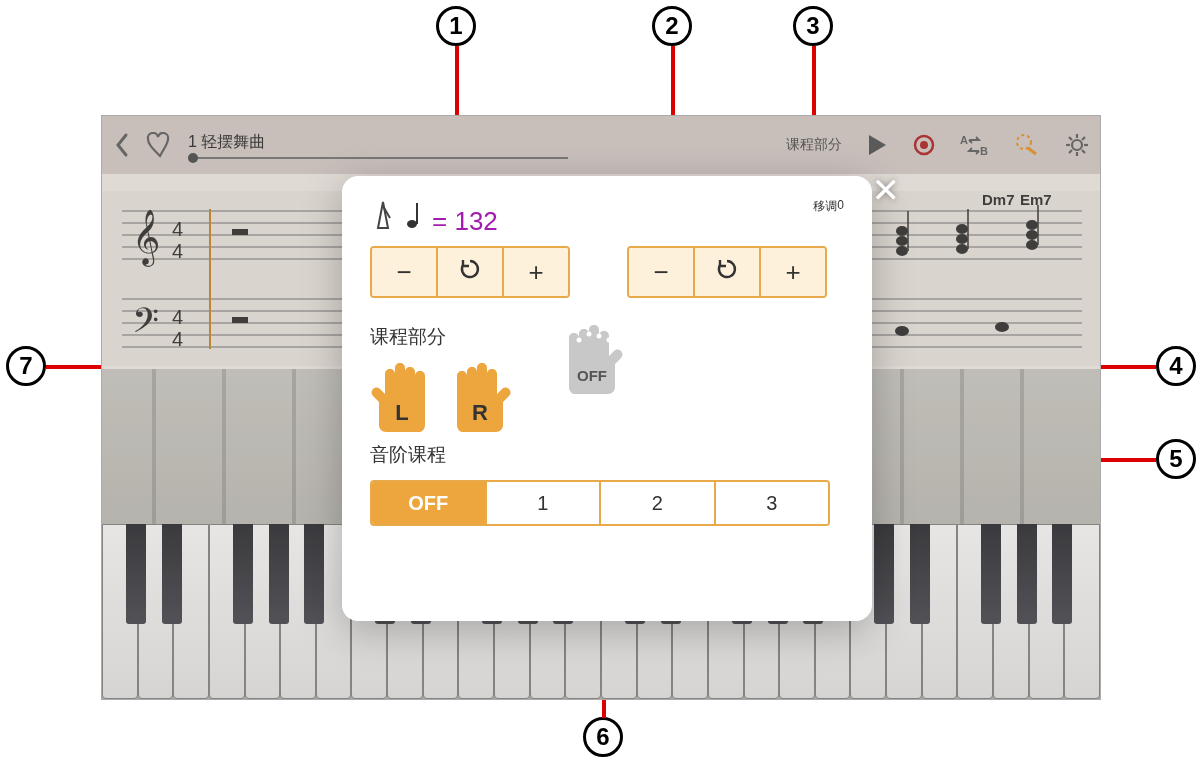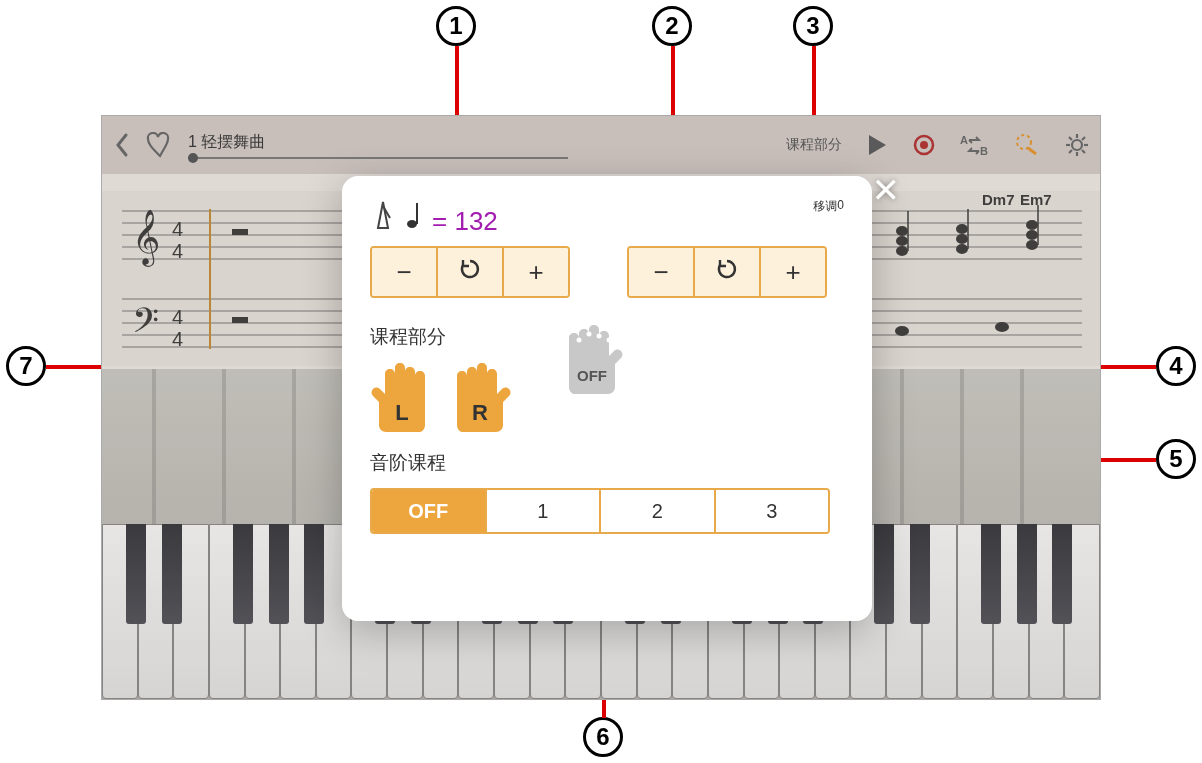--- a/index.html
+++ b/index.html
@@ -117,21 +117,21 @@
   .hand span.letter {
     position:absolute; bottom:8px; font-weight:bold; font-size:22px; color:#333;
   }
   .hand.off svg path { fill:#c8c8c8; }
   .hand.off span.letter { color:#555; font-size:15px; font-weight:bold;}
   .score-btn {
     width:96px; height:40px; background:#cfcfcf; border:none;
     font-size:18px; color:#333; border-radius:2px; cursor:pointer;
   }
 
-  .row3 { margin-top:16px; }
+  .row3 { margin-top:8px; }
   .seg {
     display:flex; width:460px; height:46px;
     border:2px solid #e8a94a; border-radius:4px; overflow:hidden;
     margin-top:8px;
   }
   .seg button {
     flex:1; border:none; background:#fff; font-size:20px; color:#333;
     border-right:2px solid #e8a94a; cursor:pointer;
   }
   .seg button:last-child{border-right:none;}

